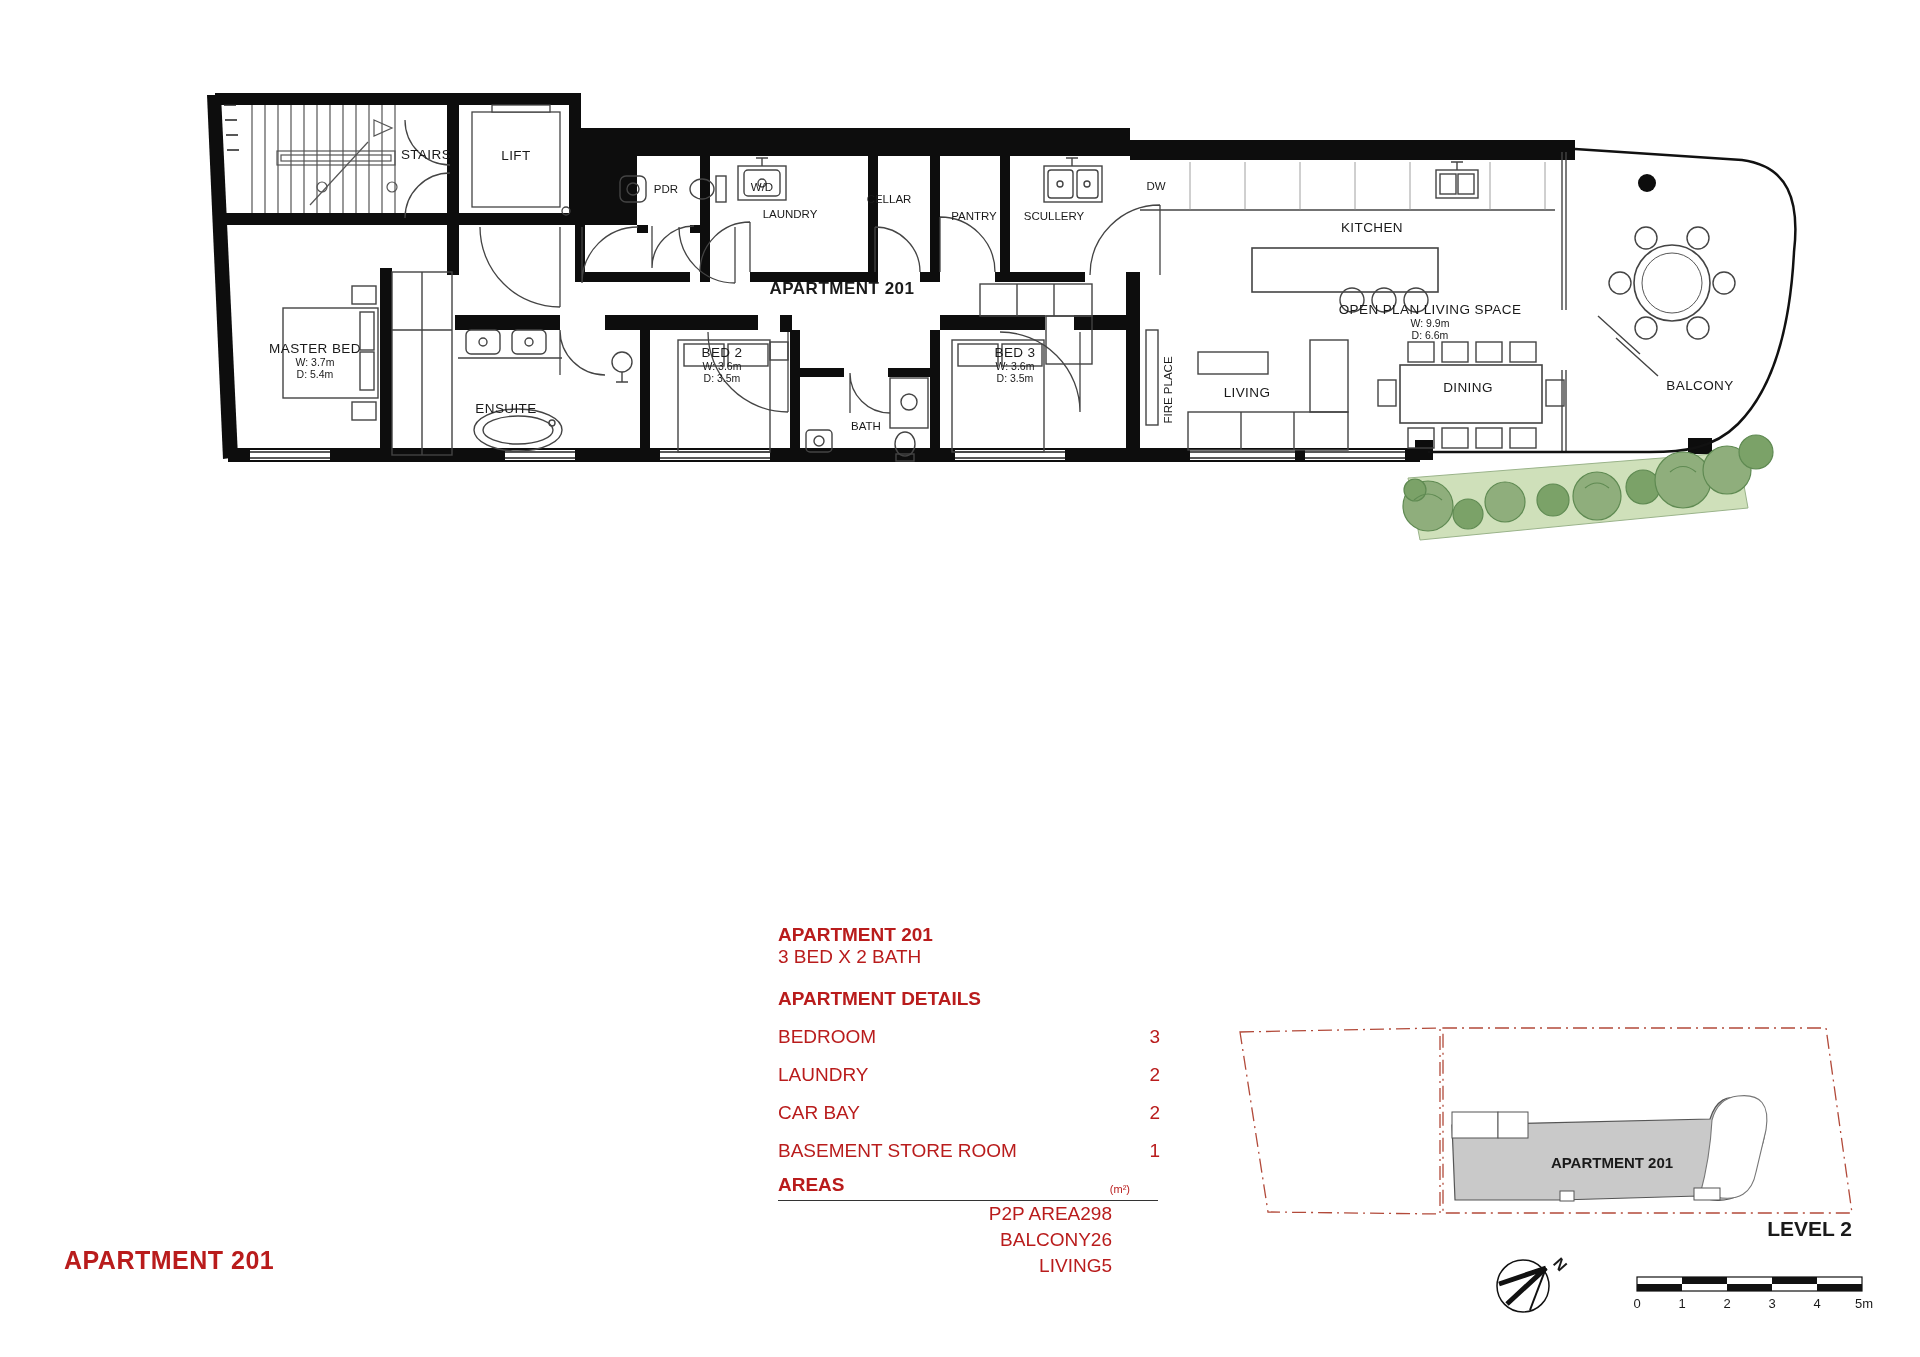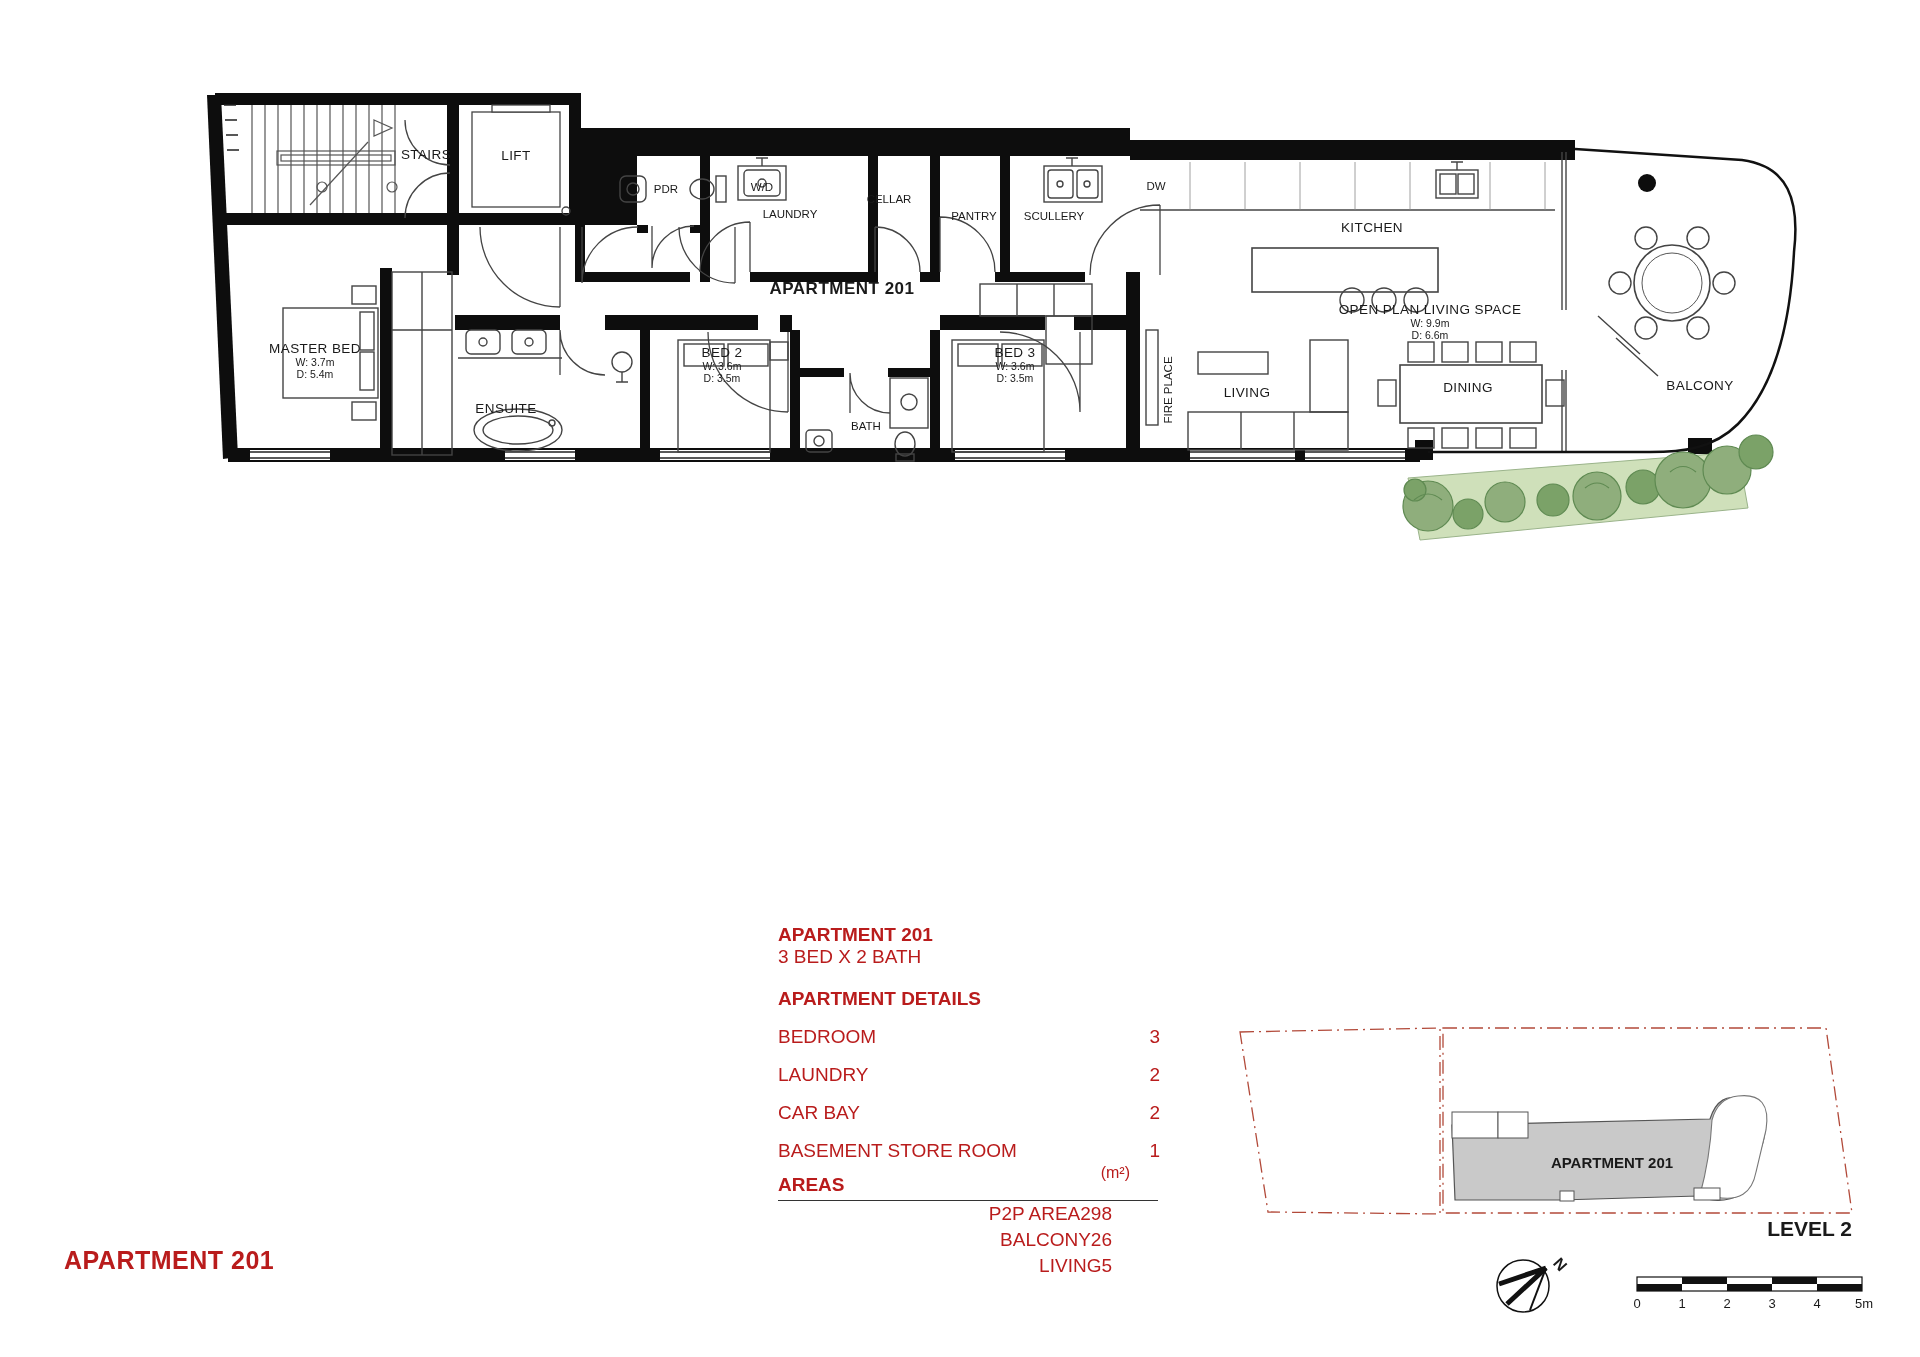--- a/index.html
+++ b/index.html
@@ -15,21 +15,21 @@
   .level-lbl{font-size:21px;font-weight:bold;}
   .tick-lbl{font-size:13px;}
   .north-lbl{font-size:16px;font-weight:bold;}
   .details{position:absolute;left:778px;top:924px;width:382px;font-size:19px;line-height:22px;}
   .details .b{font-weight:bold;}
   .details .row{display:flex;justify-content:space-between;height:22px;margin-top:16px;}
   .details .gap1{height:20px;}
   .details .gap2{height:8px;}
   .areas-head{position:relative;height:26px;margin-top:4px;border-bottom:1.5px solid #333;
               width:380px;}
-  .areas-head .unit{position:absolute;right:28px;bottom:16px;font-size:16px;}
+  .areas-head .unit{position:absolute;right:28px;bottom:0;font-size:11px;}
   .arow{display:flex;justify-content:flex-end;height:26px;align-items:center;
         padding-left:8px;padding-right:48px;}
   .footer-title{position:absolute;left:64px;top:1246px;font-size:25px;font-weight:bold;
                 letter-spacing:.5px;}
 </style>
 </head>
 <body>
 
 <div class="canvas">
 

